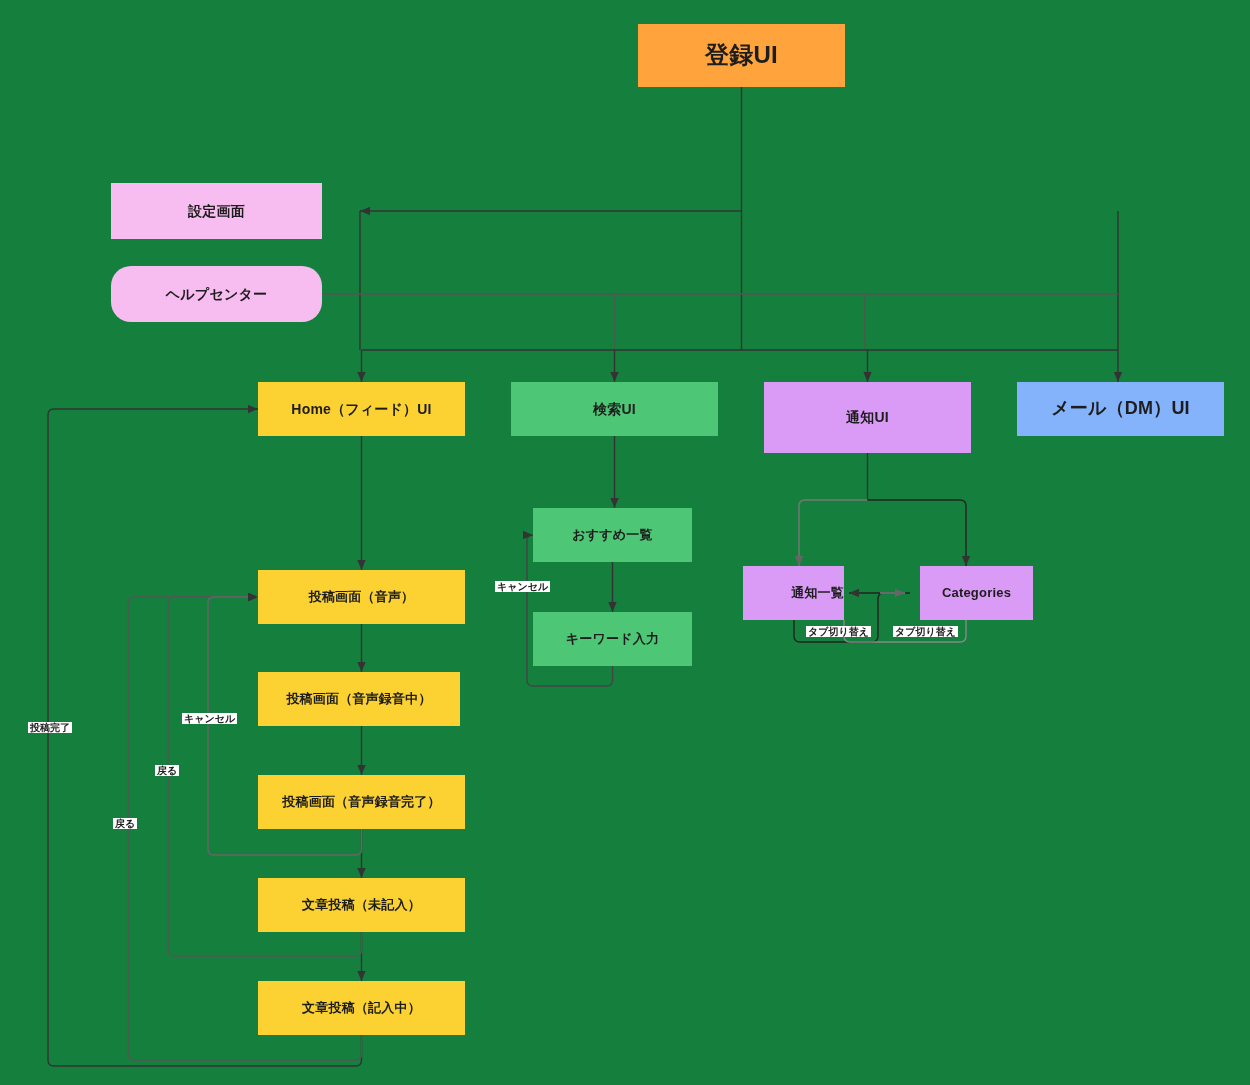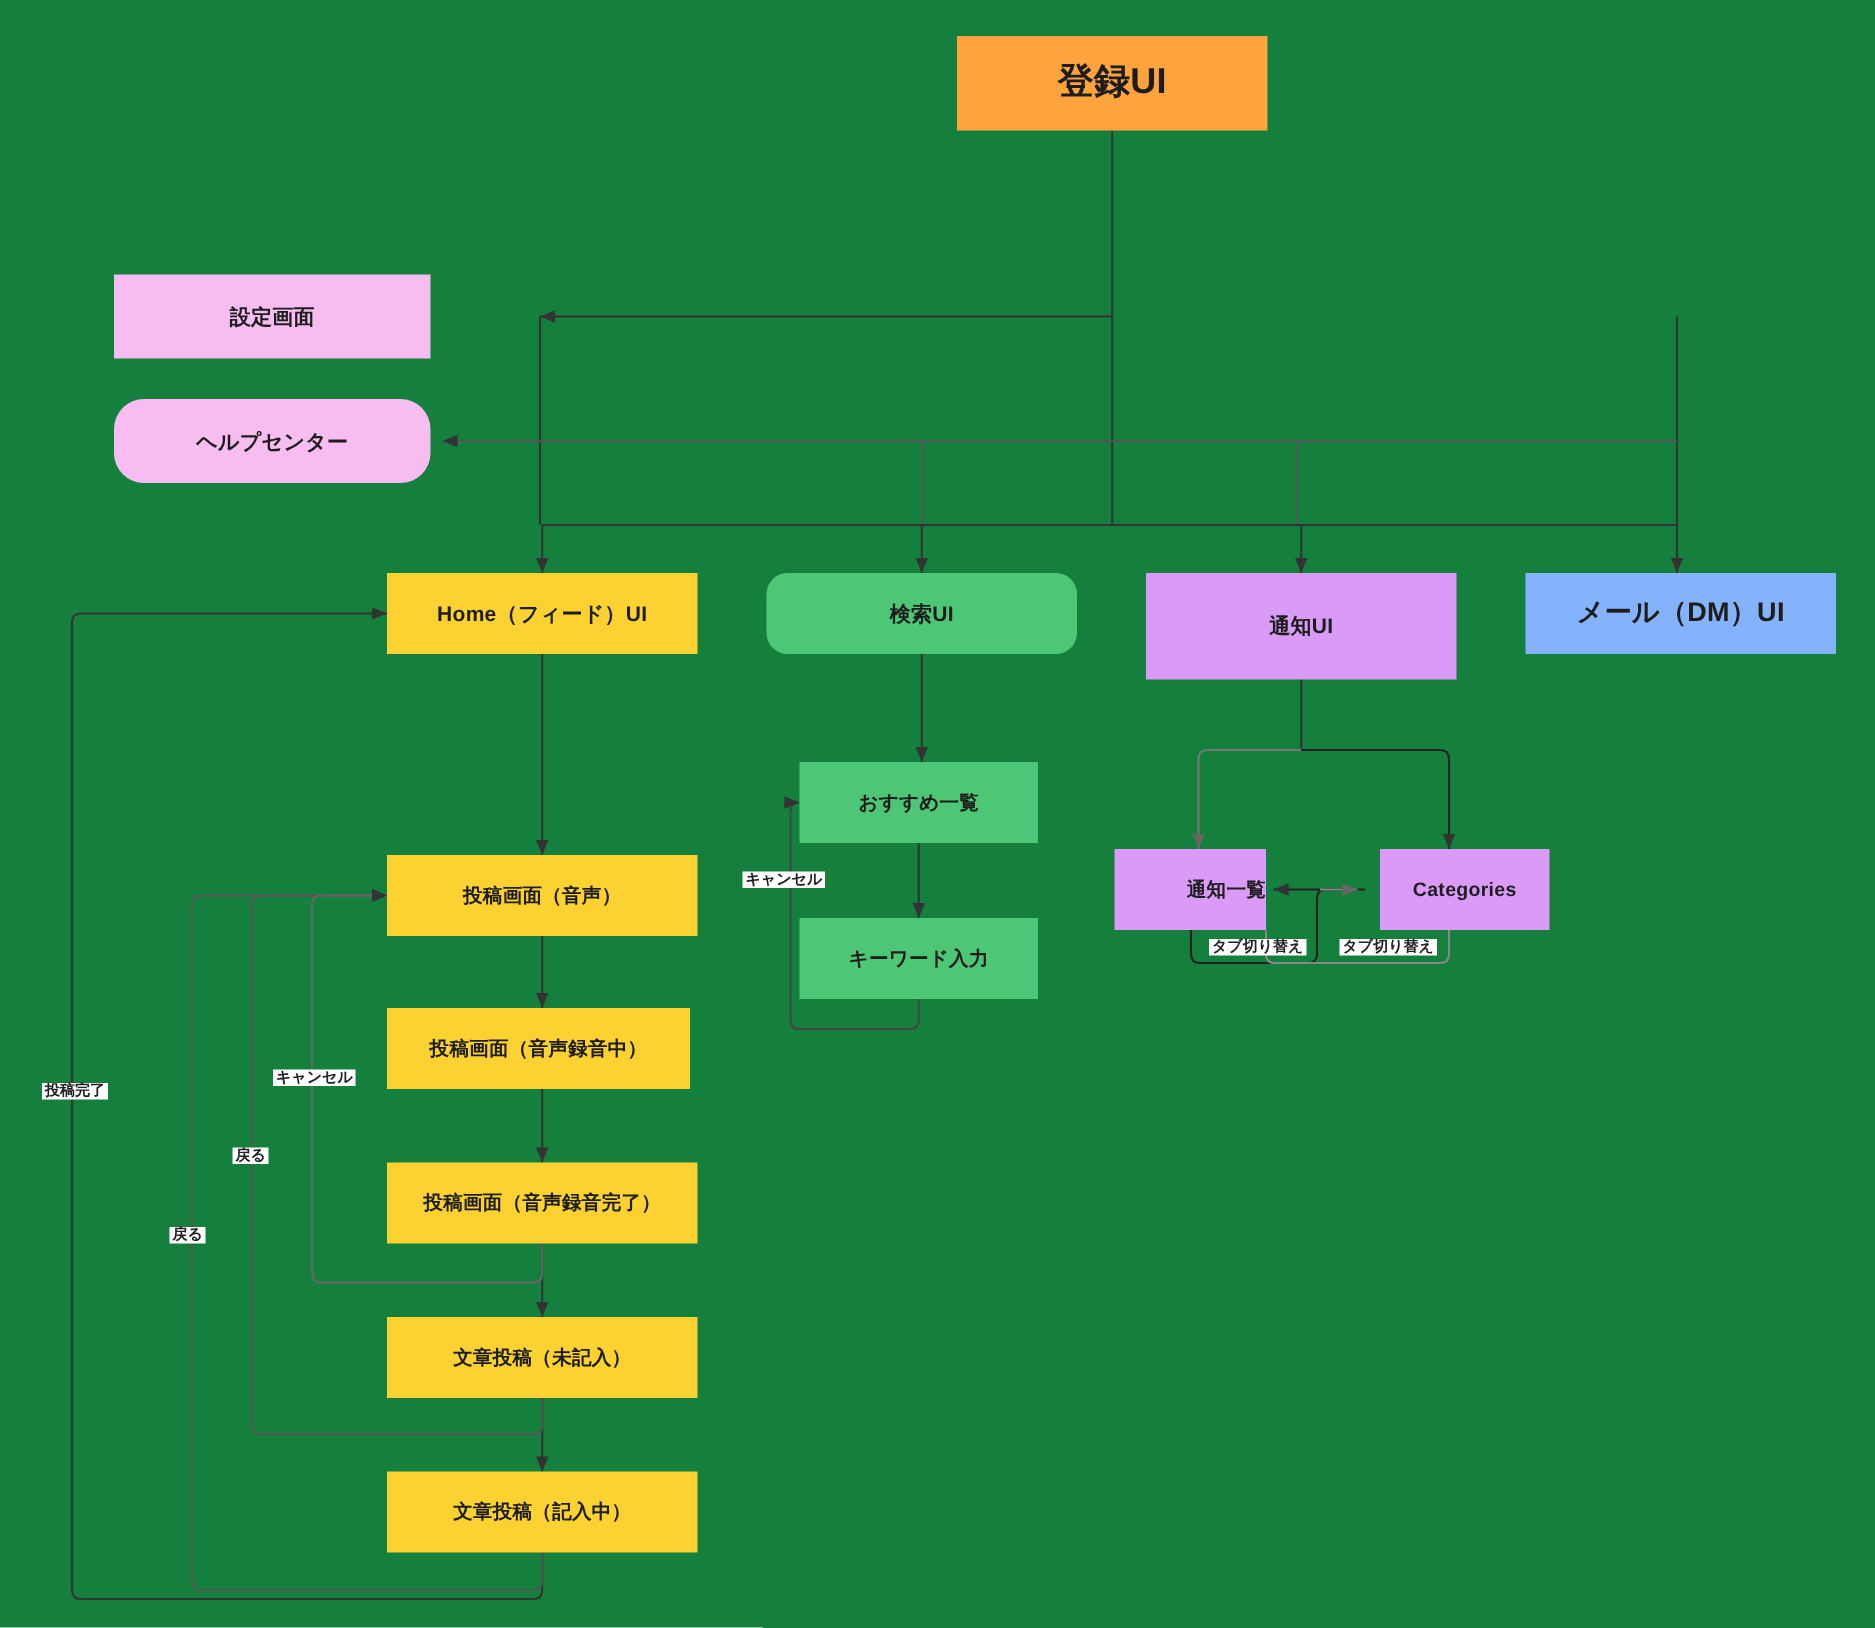--- a/index.html
+++ b/index.html
@@ -30,21 +30,21 @@
     align-items: center;
     justify-content: center;
     text-align: center;
     color: #1d1d1d;
     font-weight: bold;
     box-sizing: border-box;
     letter-spacing: 0.2px;
     line-height: 1.2;
   }
   .node.root    { background: #FFA33C; }
-  .node.pink    { background: #F8BDF0; }
+  .node.pink    { background: #F8BDF0; margin-left: 35px; }
   .node.yellow  { background: #FCD232; }
   .node.green   { background: #4DC776; }
   .node.purple  { background: #DA9BF7; }
   .node.blue    { background: #84B3FB; }
 
   .edge-label {
     position: absolute;
     color: #222222;
     font-size: 10px;
     font-weight: bold;
@@ -126,21 +126,21 @@
   </div>
 
   <div class="node pink" style="left:76px; top:266px; width:211px; height:56px; font-size:14px;border-radius:20px;">
     <span>ヘルプセンター</span>
   </div>
 
   <div class="node yellow" style="left:258px; top:382px; width:207px; height:54px; font-size:14px;">
     <span>Home（フィード）UI</span>
   </div>
 
-  <div class="node green" style="left:511px; top:382px; width:207px; height:54px; font-size:14px;border-radius:14px;">
+  <div class="node green" style="left:511px; top:382px; width:207px; height:54px; font-size:14px;">
     <span>検索UI</span>
   </div>
 
   <div class="node purple" style="left:764px; top:382px; width:207px; height:71px; font-size:14px;">
     <span>通知UI</span>
   </div>
 
   <div class="node blue" style="left:1017px; top:382px; width:207px; height:54px; font-size:18px;">
     <span>メール（DM）UI</span>
   </div>

